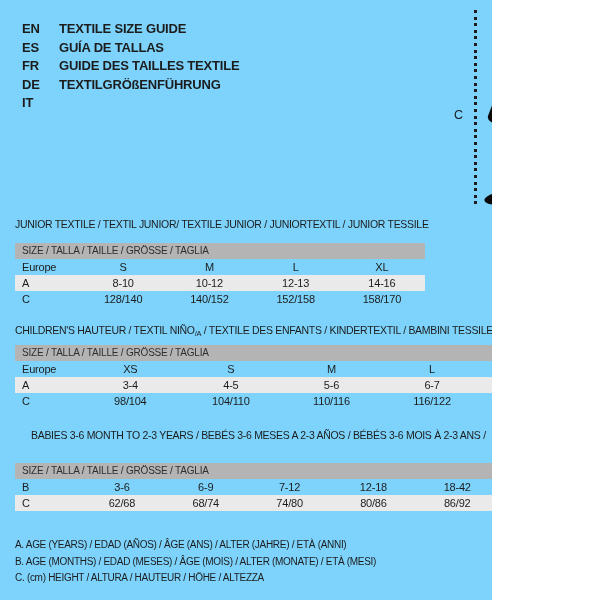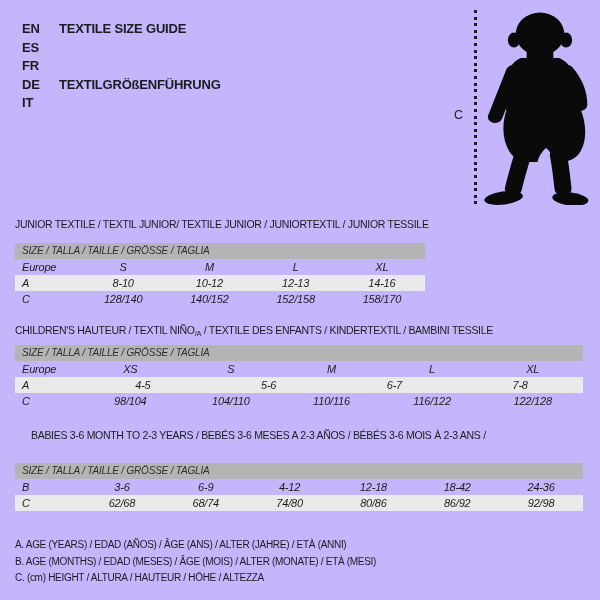--- a/index.html
+++ b/index.html
@@ -1,38 +1,38 @@
 <!DOCTYPE html>
 <html><head>
 <meta charset="utf-8">
 <style>
   html,body{margin:0;padding:0;background:#fff;}
   .page{
-    position:relative;width:600px;height:600px;background:#c4b5fd;
+    position:relative;width:492px;height:600px;background:#7dd3fc;
     font-family:"Liberation Sans",sans-serif;color:#1c1c1c;overflow:hidden;
   }
   
   .langs{position:absolute;left:22px;top:20px;}
   .lang-row{display:flex;font-weight:bold;font-size:13px;line-height:18.5px;letter-spacing:-0.2px;white-space:nowrap;}
   .lang-code{width:37px;}
   
   .measure-line{
     position:absolute;left:474px;top:10px;width:2.6px;height:196px;
     background:repeating-linear-gradient(to bottom,#1c1c1c 0 3px,transparent 3px 6.6px);
   }
   .height-label{position:absolute;left:454px;top:108px;font-size:12.5px;}
   .baby-svg{position:absolute;left:483px;top:12px;width:114px;height:193px;}
   
   .section-title{position:absolute;left:15px;font-weight:normal;font-size:10.5px;letter-spacing:-0.3px;white-space:nowrap;}
   #junior-title{top:218px;}
   #children-title{top:324px;}
   #babies-title{top:427px;line-height:16px;margin-left:16px;}
   .sub{font-size:7.5px;vertical-align:-2px;}
   
-  .size-table{position:absolute;font-style:italic;}
+  .size-table{position:absolute;}
   #junior-table{left:15px;top:243px;width:410px;}
   #children-table{left:15px;top:345px;width:568px;}
   #babies-table{left:15px;top:463px;width:568px;}
   .size-bar{
     height:16px;line-height:16px;background:#b4b4b4;color:#2e2e2e;
     font-size:10px;letter-spacing:-0.2px;padding-left:7px;white-space:nowrap;
   }
   .t-row{display:flex;height:16px;line-height:16.5px;font-size:11px;letter-spacing:-0.2px;}
   .t-row.shaded{background:#eaeaea;}
   .t-label{width:58px;padding-left:7px;}
@@ -45,23 +45,25 @@
 
 <div class="page">
 
   <div class="langs">
     <div class="lang-row">
       <span class="lang-code">EN</span>
       <span>TEXTILE SIZE GUIDE</span>
     </div>
     <div class="lang-row">
       <span class="lang-code">ES</span>
+      <span>GUÍA DE TALLAS</span>
     </div>
     <div class="lang-row">
       <span class="lang-code">FR</span>
+      <span>GUIDE DES TAILLES TEXTILE</span>
     </div>
     <div class="lang-row">
       <span class="lang-code">DE</span>
       <span>TEXTILGRÖßENFÜHRUNG</span>
     </div>
     <div class="lang-row">
       <span class="lang-code">IT</span>
     </div>
   </div>
 
@@ -118,20 +120,21 @@
     <div class="t-row">
       <span class="t-label">Europe</span>
       <span class="t-cell">XS</span>
       <span class="t-cell">S</span>
       <span class="t-cell">M</span>
       <span class="t-cell">L</span>
       <span class="t-cell">XL</span>
     </div>
     <div class="t-row shaded">
       <span class="t-label">A</span>
+      <span class="t-cell">3-4</span>
       <span class="t-cell">4-5</span>
       <span class="t-cell">5-6</span>
       <span class="t-cell">6-7</span>
       <span class="t-cell">7-8</span>
     </div>
     <div class="t-row">
       <span class="t-label">C</span>
       <span class="t-cell">98/104</span>
       <span class="t-cell">104/110</span>
       <span class="t-cell">110/116</span>
@@ -142,21 +145,21 @@
 
   <div class="section-title" id="babies-title">
     <div>BABIES 3-6 MONTH TO 2-3 YEARS / BEBÉS 3-6 MESES A 2-3 AÑOS / BÉBÉS 3-6 MOIS À 2-3 ANS /</div>
   </div>
   <div class="size-table" id="babies-table">
     <div class="size-bar">SIZE / TALLA / TAILLE / GRÖSSE / TAGLIA</div>
     <div class="t-row">
       <span class="t-label">B</span>
       <span class="t-cell">3-6</span>
       <span class="t-cell">6-9</span>
-      <span class="t-cell">4-12</span>
+      <span class="t-cell">7-12</span>
       <span class="t-cell">12-18</span>
       <span class="t-cell">18-42</span>
       <span class="t-cell">24-36</span>
     </div>
     <div class="t-row shaded">
       <span class="t-label">C</span>
       <span class="t-cell">62/68</span>
       <span class="t-cell">68/74</span>
       <span class="t-cell">74/80</span>
       <span class="t-cell">80/86</span>

